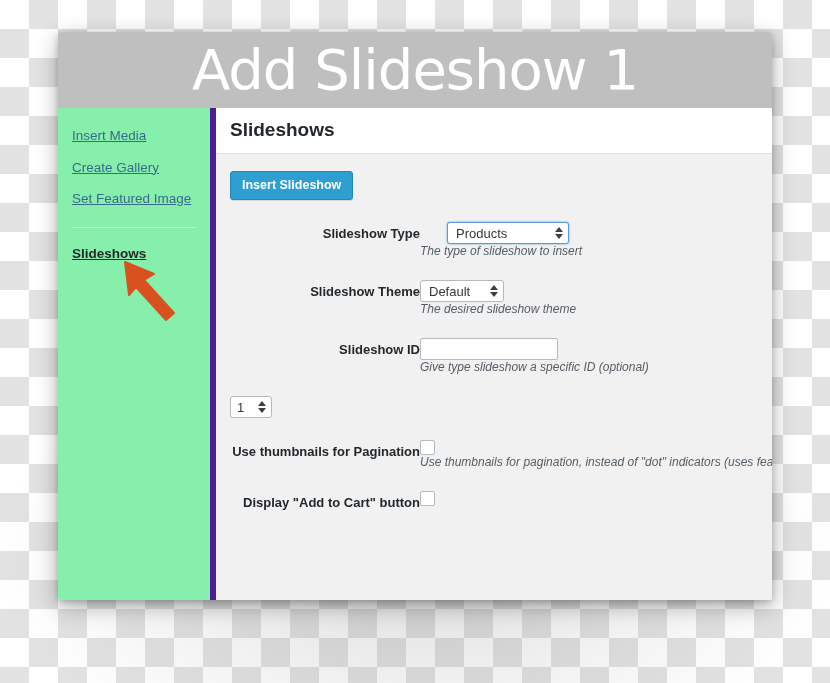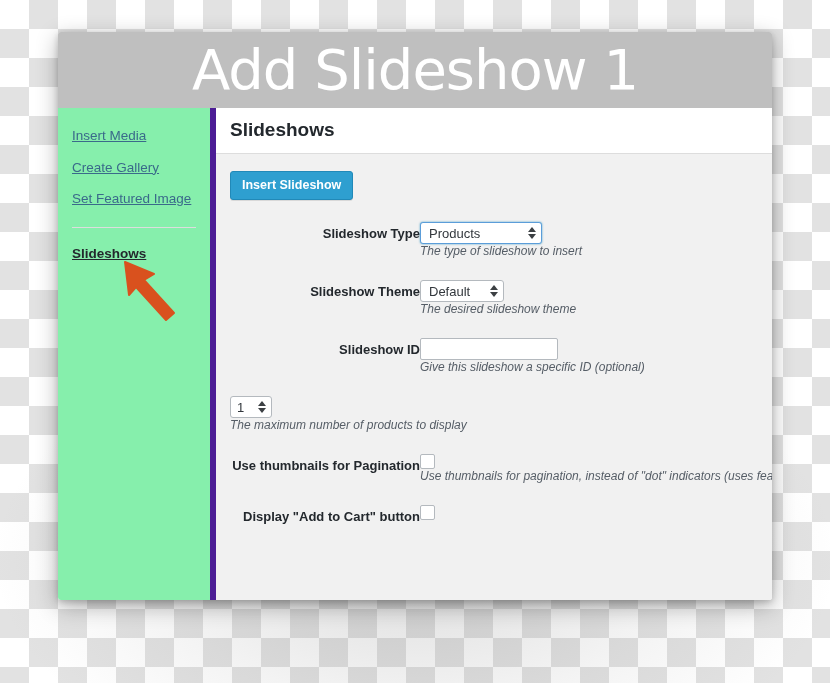--- a/index.html
+++ b/index.html
@@ -178,20 +178,21 @@
     height: 22px;
     box-sizing: border-box;
     padding: 0 5px 0 8px;
     font-size: 13px;
     color: #32373c;
     cursor: pointer;
   }
   .sel.focused {
     border-color: #5b9dd9;
     box-shadow: 0 0 2px rgba(30,140,190,0.85);
+    margin-left: 27px;
   }
   .sel .sel-value { white-space: nowrap; }
   .sel .stepper {
     margin-left: 10px;
     display: inline-flex;
     flex-direction: column;
     align-items: center;
     justify-content: center;
     line-height: 0;
   }
@@ -303,35 +304,34 @@
             </div>
             <div class="form-help">The desired slideshow theme</div>
           </div>
         </div>
 
         
         <div class="form-row">
           <div class="form-label">Slideshow ID</div>
           <div class="form-field">
             <input class="text-input" type="text" placeholder="" style="">
-            <div class="form-help">Give this slideshow a specific ID (optional)</div>
+            <div class="form-help">Give type slideshow a specific ID (optional)</div>
           </div>
         </div>
 
         
         <div class="form-row">
           <div class="form-field">
             <div class="sel sel-number">
               <span class="sel-value">1</span>
               <span class="stepper">
                 <span class="tri up"></span>
                   <span class="tri down"></span>
               </span>
             </div>
-            <div class="form-help">The maximum number of products to display</div>
           </div>
         </div>
 
         
         <div class="form-row">
           <div class="form-label">Use thumbnails for Pagination</div>
           <div class="form-field">
             <span class="checkbox"></span>
             <div class="form-help">Use thumbnails for pagination, instead of "dot" indicators (uses featur</div>
           </div>

